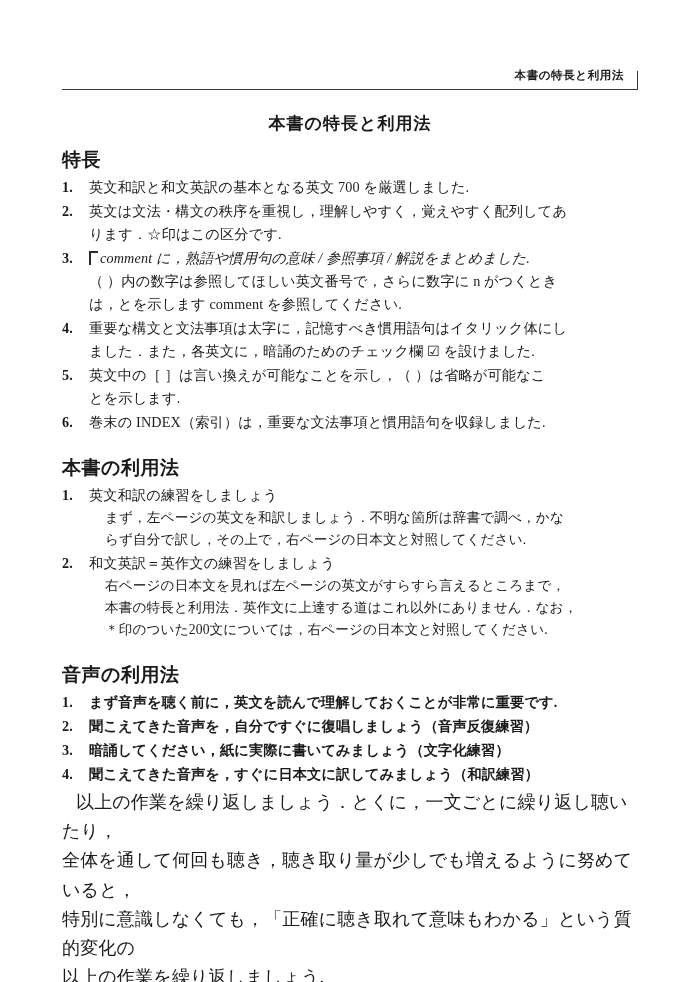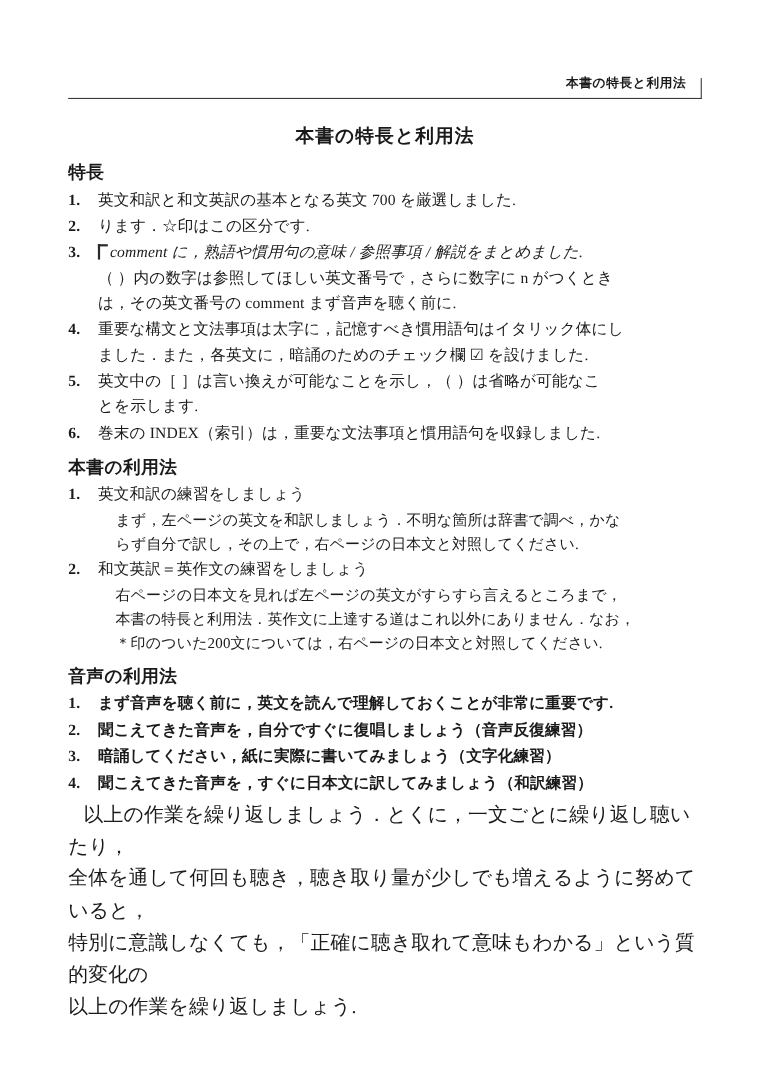--- a/index.html
+++ b/index.html
@@ -59,27 +59,27 @@
 
   
   .doc-title {
     text-align: center;
     font-size: 17px;
     font-weight: bold;
     letter-spacing: 1px;
     margin: 4px 0 12px 0;
   }
   .section-head {
-    font-size: 16px;
+    font-size: 19px;
     font-weight: bold;
     letter-spacing: 0.5px;
     margin: 0 0 3px 0;
   }
   .section-head.spaced {
-    margin-top: 2px;
+    margin-top: 14px;
   }
 
   
   ol.numlist {
     list-style: none;
     margin: 0;
     padding: 0;
   }
   ol.numlist > li {
     position: relative;
@@ -145,28 +145,29 @@
     <div class="section-head">特長</div>
     <ol class="numlist">
 
       <li>
         <span class="marker">1.</span>
         <span class="indent-1">英文和訳と和文英訳の基本となる英文 700 を厳選しました.</span>
       </li>
 
       <li>
         <span class="marker">2.</span>
+        <span class="indent-1">英文は文法・構文の秩序を重視し，理解しやすく，覚えやすく配列してあ</span>
         <span class="indent-1">ります．☆印はこの区分です.</span>
       </li>
 
       <li>
         <span class="marker">3.</span>
         <span class="indent-1"><span class="tick-mark"></span><span class="ital">comment に，熟語や慣用句の意味 / 参照事項 / 解説をまとめました.</span></span>
         <span class="indent-1">（ ）内の数字は参照してほしい英文番号で，さらに数字に n がつくとき</span>
-        <span class="indent-1">は，その英文番号の comment まず音声を聴く前に.</span>
+        <span class="indent-1">は，とを示します comment を参照してください.</span>
       </li>
 
       <li>
         <span class="marker">4.</span>
         <span class="indent-1">重要な構文と文法事項は太字に，記憶すべき慣用語句はイタリック体にし</span>
         <span class="indent-1">ました．また，各英文に，暗誦のためのチェック欄 ☑ を設けました.</span>
       </li>
 
       <li>
         <span class="marker">5.</span>

